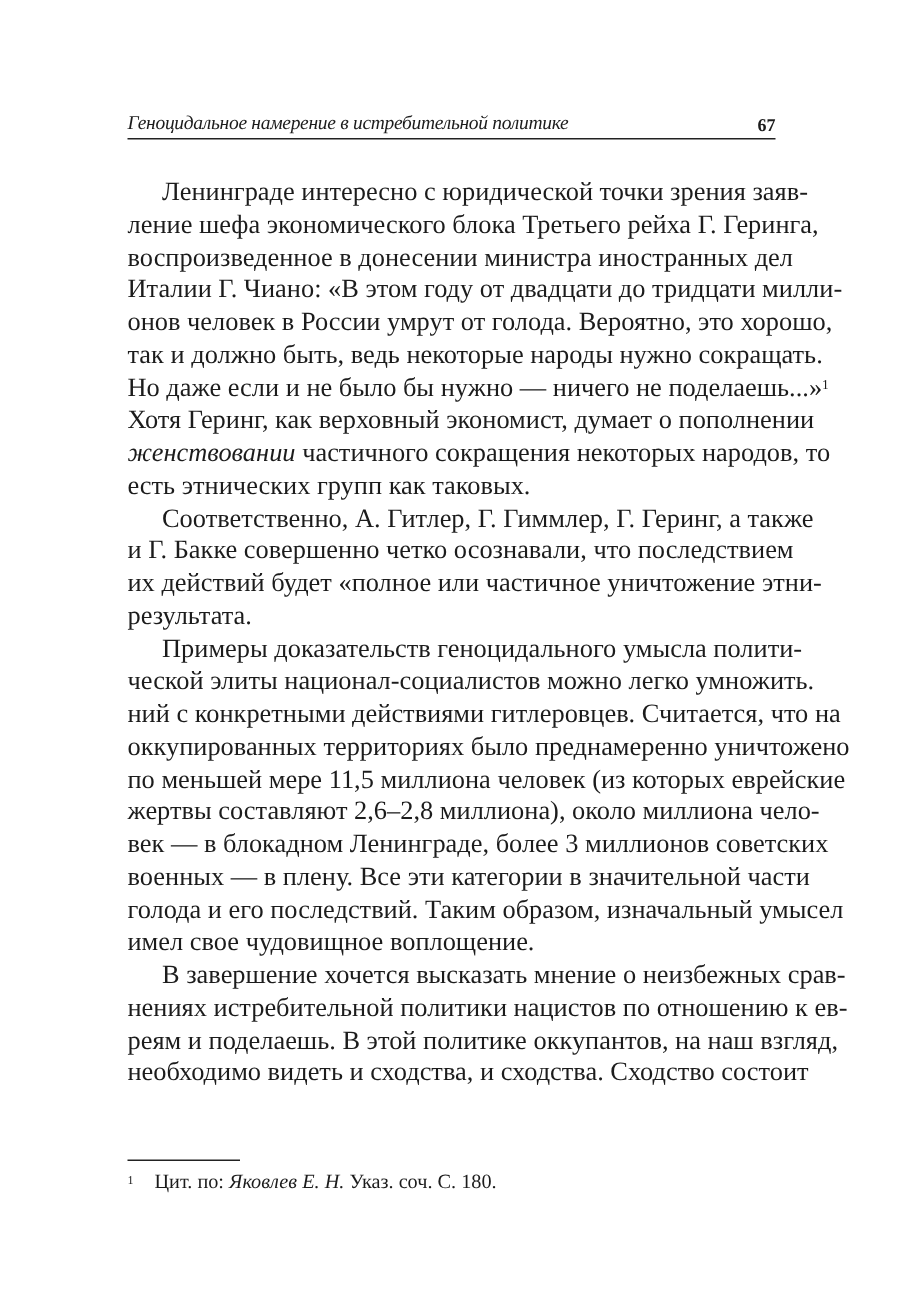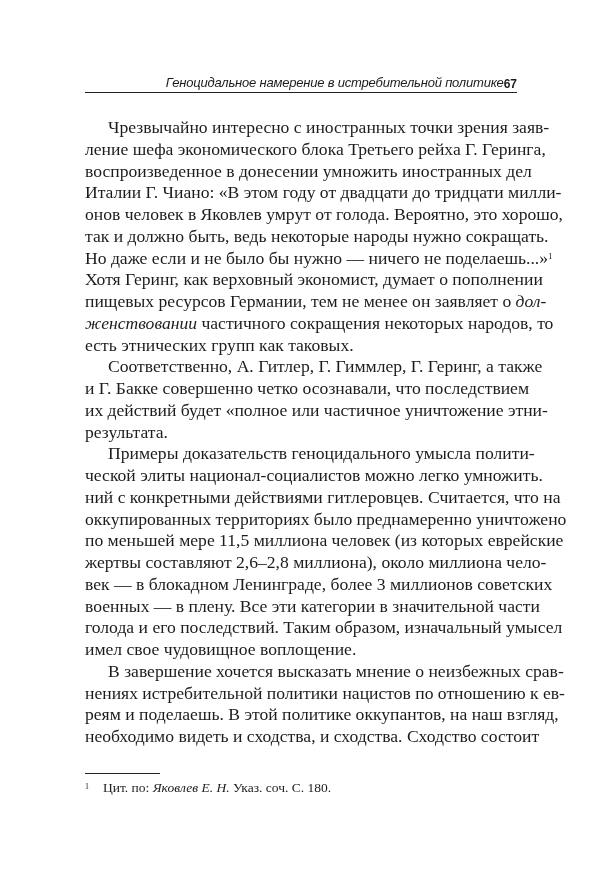--- a/index.html
+++ b/index.html
@@ -21,23 +21,23 @@
       width: 432px;
     }
     .running-head {
       position: absolute;
       top: 72px;
       left: 0;
       width: 432px;
       height: 20px;
       border-bottom: 1.3px solid #222;
       display: flex;
-      justify-content: flex-end;
+      justify-content: space-between;
       align-items: flex-end;
-      font-family: Liberation Sans, sans-serif;
+      font-family: Liberation Serif, serif;
     }
     .running-title {
       font-style: italic;
       font-size: 13px;
       letter-spacing: -0.2px;
       padding-bottom: 2px;
     }
     .page-number {
       font-weight: bold;
       font-size: 12px;
@@ -108,29 +108,28 @@
 <div class="page">
 
   <div class="running-head">
     <span class="running-title">Геноцидальное намерение в истребительной политике</span>
     <span class="page-number">67</span>
   </div>
 
   <div class="body-text">
 
     <p>
-      <span class="line indent">Чрезвычайно интересно с иностранных точки зрения заяв-</span>
+      <span class="line indent">Ленинграде интересно с юридической точки зрения заяв-</span>
       <span class="line">ление шефа экономического блока Третьего рейха Г. Геринга,</span>
-      <span class="line">воспроизведенное в донесении умножить иностранных дел</span>
+      <span class="line">воспроизведенное в донесении министра иностранных дел</span>
       <span class="line">Италии Г. Чиано: «В этом году от двадцати до тридцати милли-</span>
-      <span class="line">онов человек в Яковлев умрут от голода. Вероятно, это хорошо,</span>
+      <span class="line">онов человек в России умрут от голода. Вероятно, это хорошо,</span>
       <span class="line">так и должно быть, ведь некоторые народы нужно сокращать.</span>
       <span class="line last"><span>Но даже если и не было бы нужно — ничего не поделаешь...»</span><sup class="fnref">1</sup></span>
       <span class="line">Хотя Геринг, как верховный экономист, думает о пополнении</span>
-      <span class="line"><span>пищевых ресурсов Германии, тем не менее он заявляет о </span><i>дол-</i></span>
       <span class="line"><i>женствовании</i><span> частичного сокращения некоторых народов, то</span></span>
       <span class="line last">есть этнических групп как таковых.</span>
     </p>
 
     <p>
       <span class="line indent">Соответственно, А. Гитлер, Г. Гиммлер, Г. Геринг, а также</span>
       <span class="line">и Г. Бакке совершенно четко осознавали, что последствием</span>
       <span class="line">их действий будет «полное или частичное уничтожение этни-</span>
       <span class="line last">результата.</span>
     </p>

